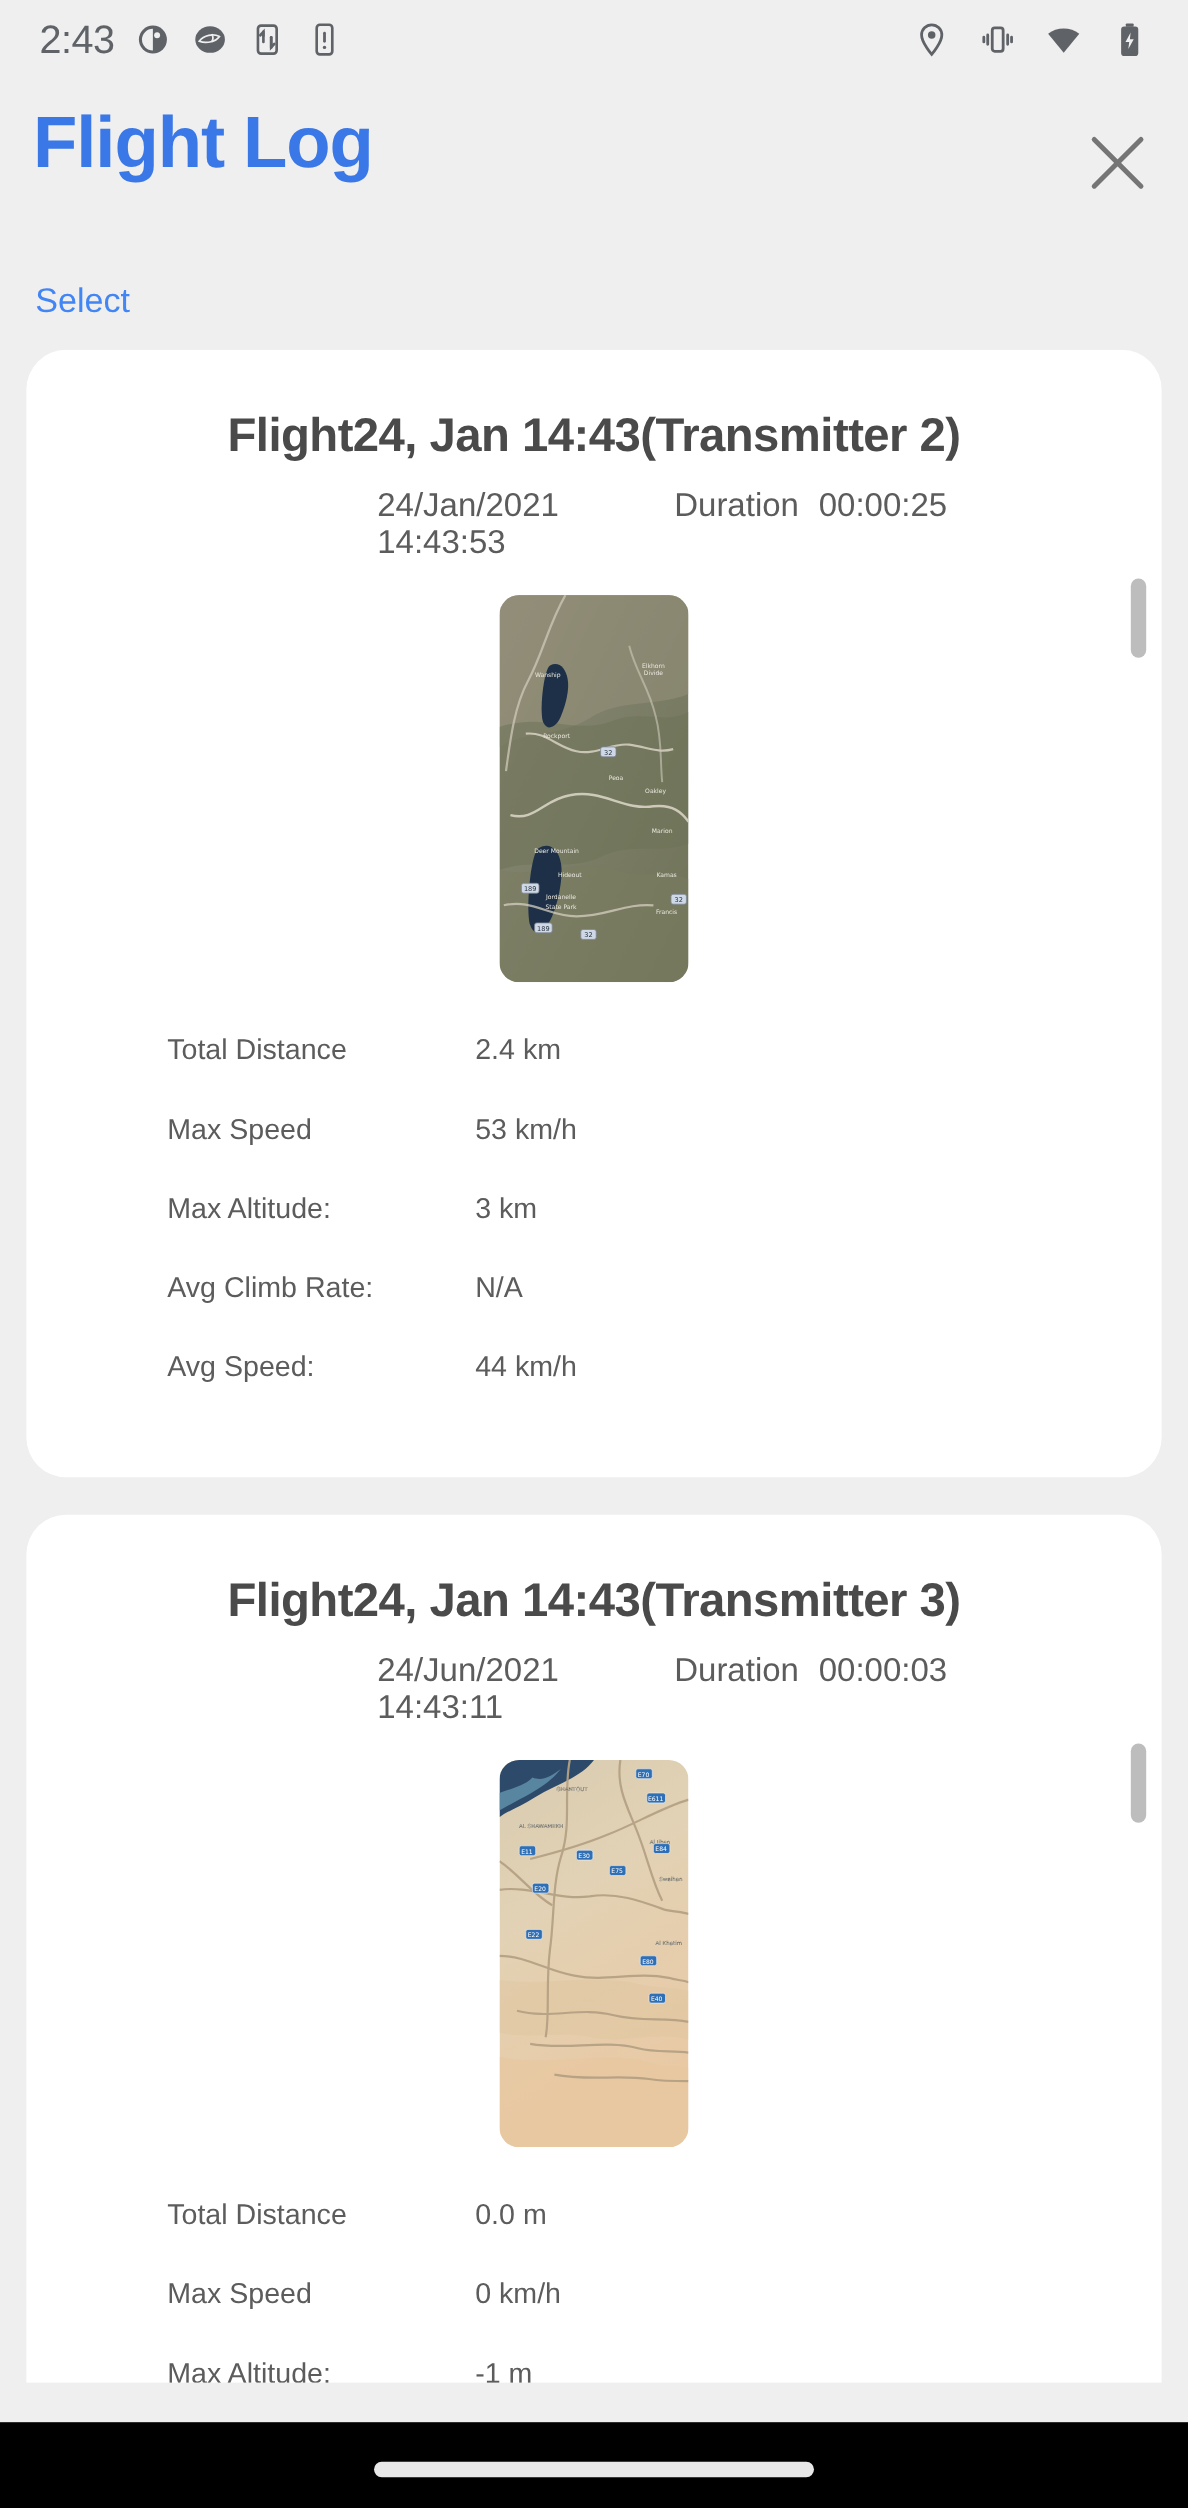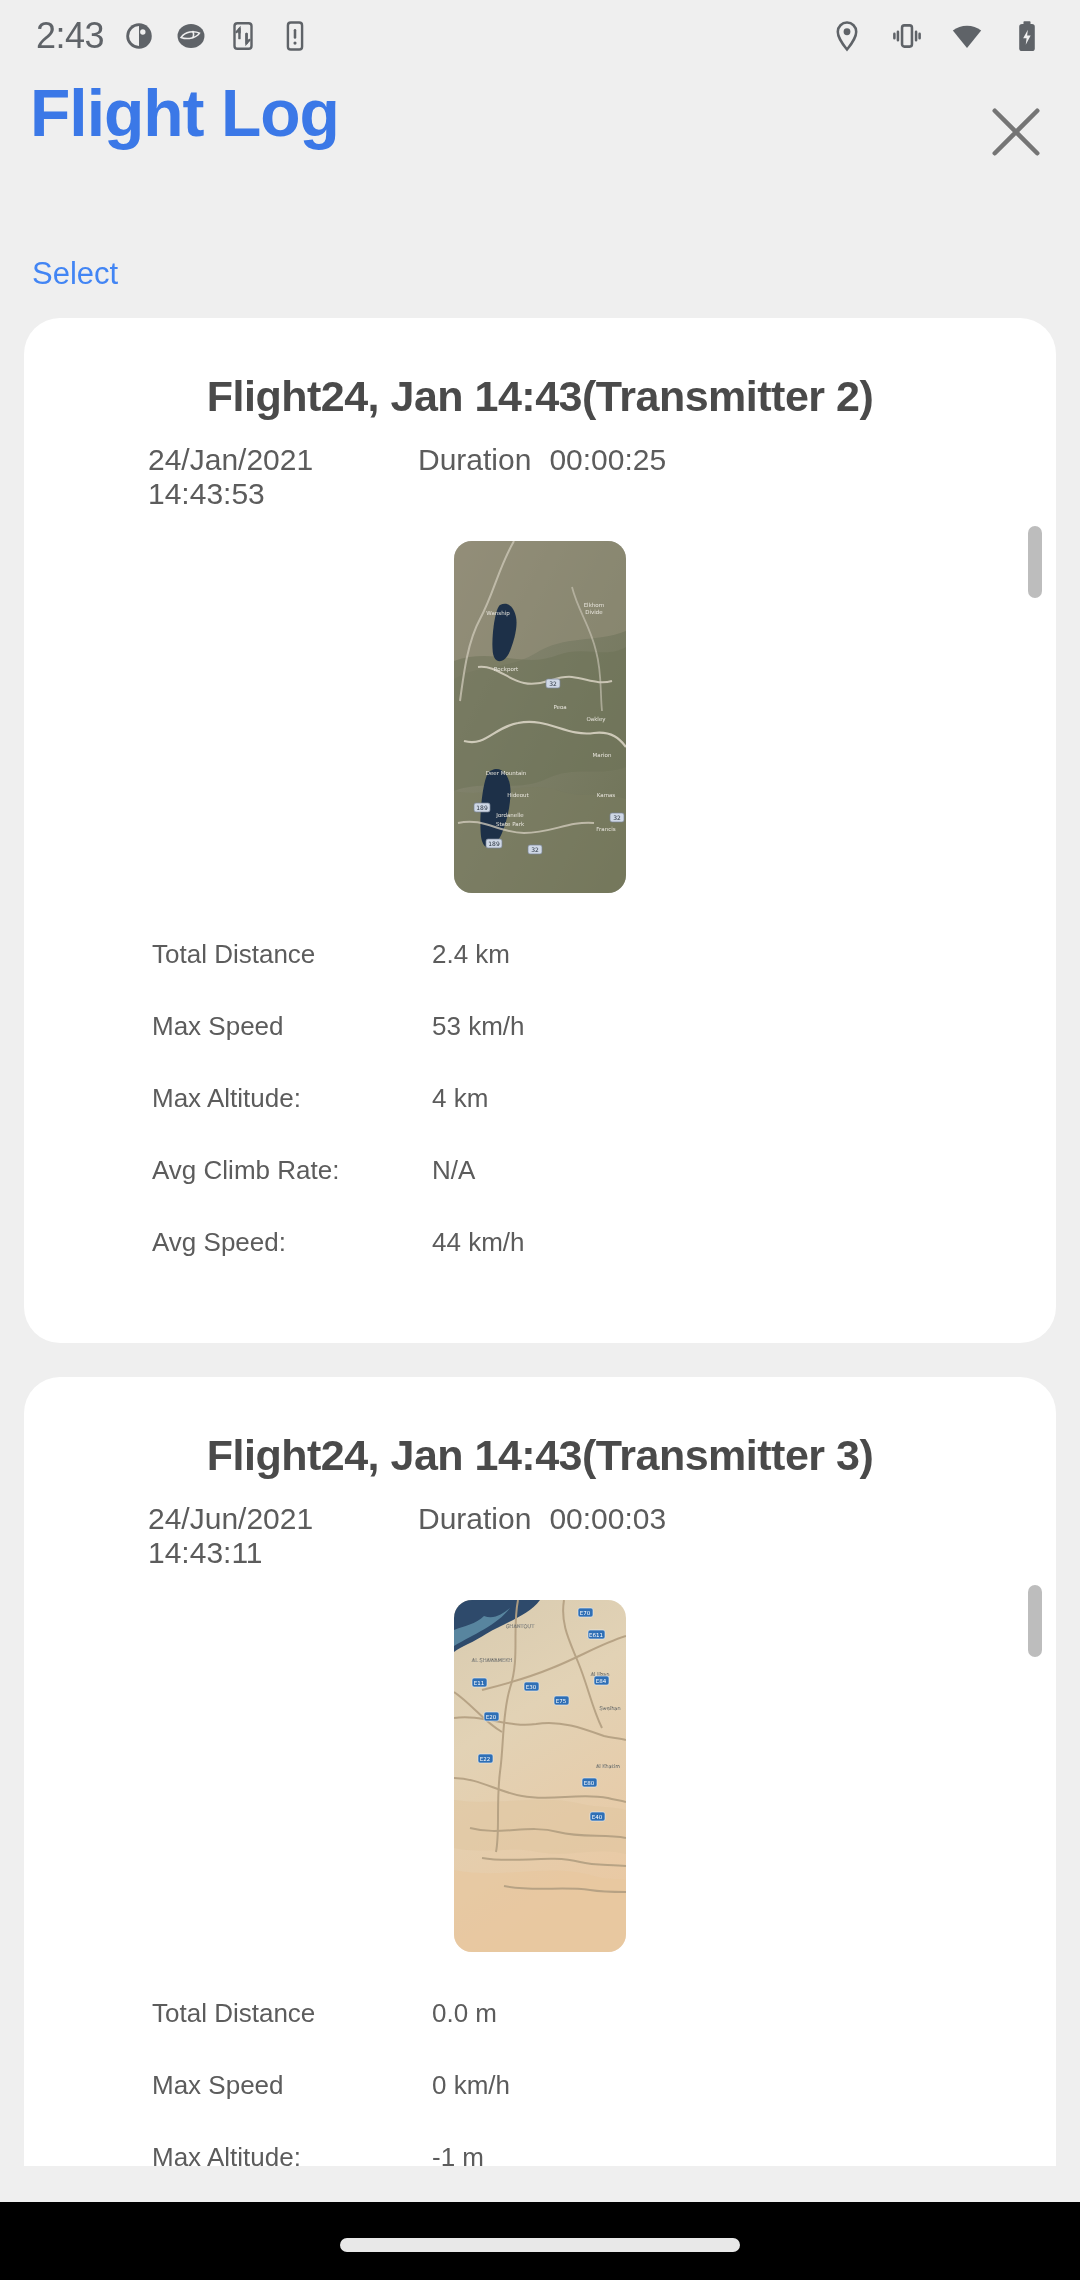--- a/index.html
+++ b/index.html
@@ -18,21 +18,21 @@
     background:#efefef;
   }
   .sb-left{ display:flex; align-items:center; gap:18px; }
   .sb-right{ display:flex; align-items:center; gap:26px; margin-left:auto; }
   .clock{ font-size:36px; color:#5f6368; letter-spacing:-0.5px; font-family:"Liberation Sans",sans-serif;}
   .sicon{ width:34px; height:34px; display:inline-block; position:relative; color:#5f6368; }
   .sicon svg{ display:block; width:100%; height:100%; }
 
   
   .titlebar{
-    position:absolute; top:72px; left:0; width:1080px; height:110px;
+    position:absolute; top:88px; left:0; width:1080px; height:110px;
   }
   .app-title{
     position:absolute; left:30px; top:8px;
     font-size:66px; font-weight:bold; color:#3b78e7;
     letter-spacing:-1px; line-height:1;
   }
   .close-btn{
     position:absolute; right:30px; top:26px;
     width:68px; height:68px; cursor:pointer;
   }
@@ -57,21 +57,21 @@
     width:1032px;
   }
   .card-title{
     text-align:center;
     font-size:43px; font-weight:bold; color:#4a4a4a;
     letter-spacing:-0.5px;
     margin-bottom:22px;
     padding:0 20px;
   }
   .meta-row{
-    display:flex; justify-content:flex-start;
+    display:flex; justify-content:center;
     padding-left:124px;
     font-size:30px; color:#5c5c5c;
     margin-bottom:30px;
   }
   .meta-date{ width:270px; }
   .meta-dur-label{ margin-right:18px; }
 
   .map-wrap{
     width:172px; height:352px;
     margin:0 auto 46px auto;
@@ -251,21 +251,21 @@
         <div class="stat-row">
           <span class="stat-label">Total Distance</span>
           <span class="stat-value">2.4 km</span>
         </div>
         <div class="stat-row">
           <span class="stat-label">Max Speed</span>
           <span class="stat-value">53 km/h</span>
         </div>
         <div class="stat-row">
           <span class="stat-label">Max Altitude:</span>
-          <span class="stat-value">4 km</span>
+          <span class="stat-value">3 km</span>
         </div>
         <div class="stat-row">
           <span class="stat-label">Avg Climb Rate:</span>
           <span class="stat-value">N/A</span>
         </div>
         <div class="stat-row">
           <span class="stat-label">Avg Speed:</span>
           <span class="stat-value">44 km/h</span>
         </div>
       </div>

